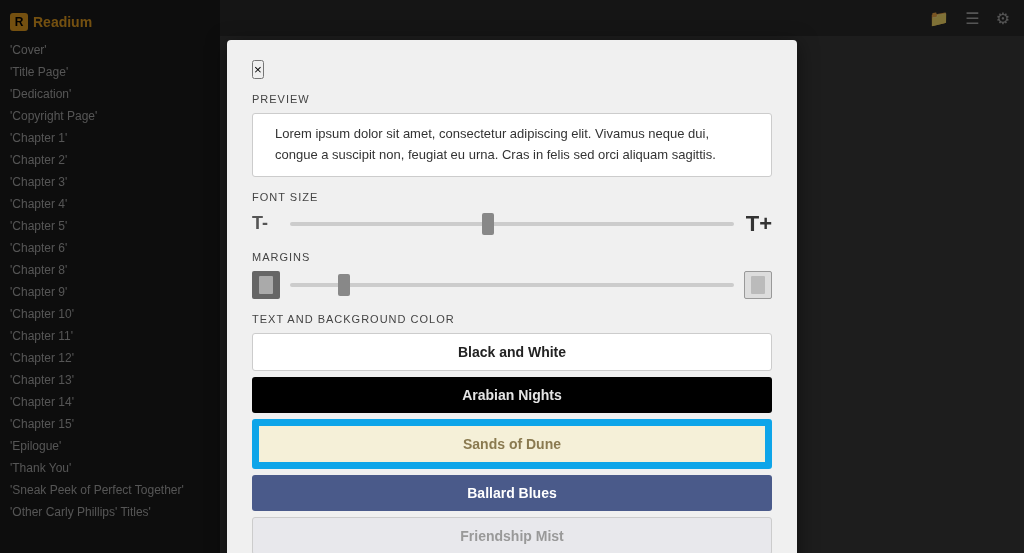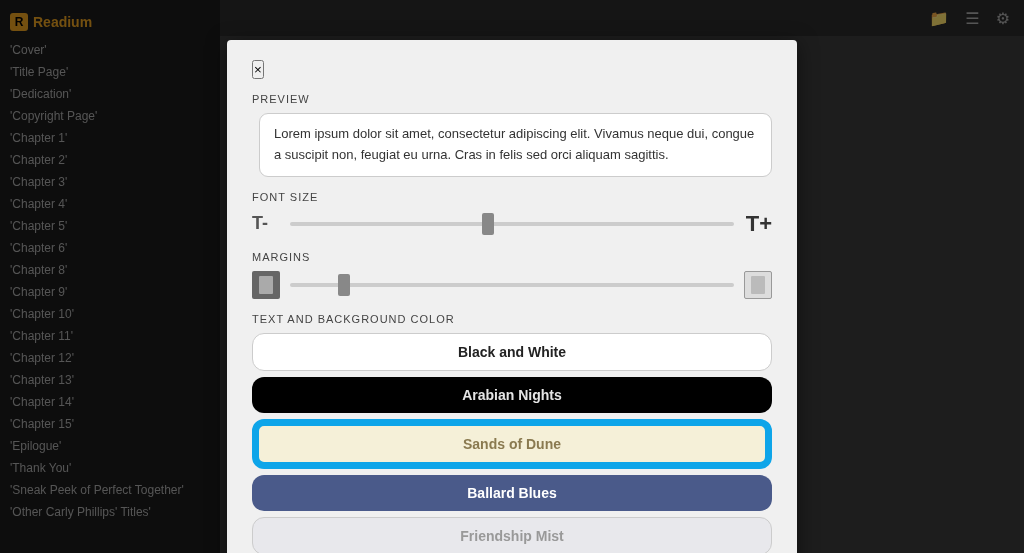--- a/index.html
+++ b/index.html
@@ -106,27 +106,26 @@
       letter-spacing: 1px;
       margin-bottom: 8px;
       margin-top: 14px;
     }
     .modal-section-title:first-child { margin-top: 0; }
 
     
     #preview-box {
       background: #fff;
       border: 1px solid #ccc;
-      border-radius: 9px;
-      padding: 10px 14px;
+      border-radius: 3px;
+      padding: 10px 22px;
       font-size: 13px;
       color: #333;
       line-height: 1.6;
       margin-bottom: 2px;
-      margin-left: 7px;
     }
 
     
     .font-size-row {
       display: flex;
       align-items: center;
       gap: 10px;
       margin-bottom: 2px;
     }
     .font-t-minus {
@@ -181,21 +180,21 @@
       background: #bbb;
       border-radius: 1px;
     }
 
     
     .color-btn {
       display: block;
       width: 100%;
       padding: 10px;
       margin-bottom: 6px;
-      border-radius: 12px;
+      border-radius: 3px;
       border: none;
       cursor: pointer;
       font-size: 14px;
       font-weight: bold;
       text-align: center;
     }
     .color-btn-bw {
       background: #fff;
       color: #222;
       border: 1px solid #ccc;

